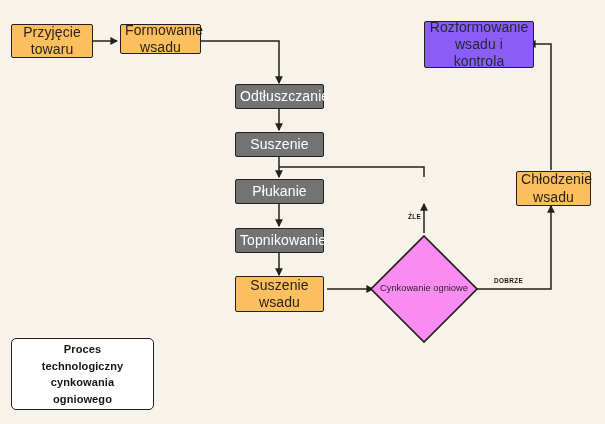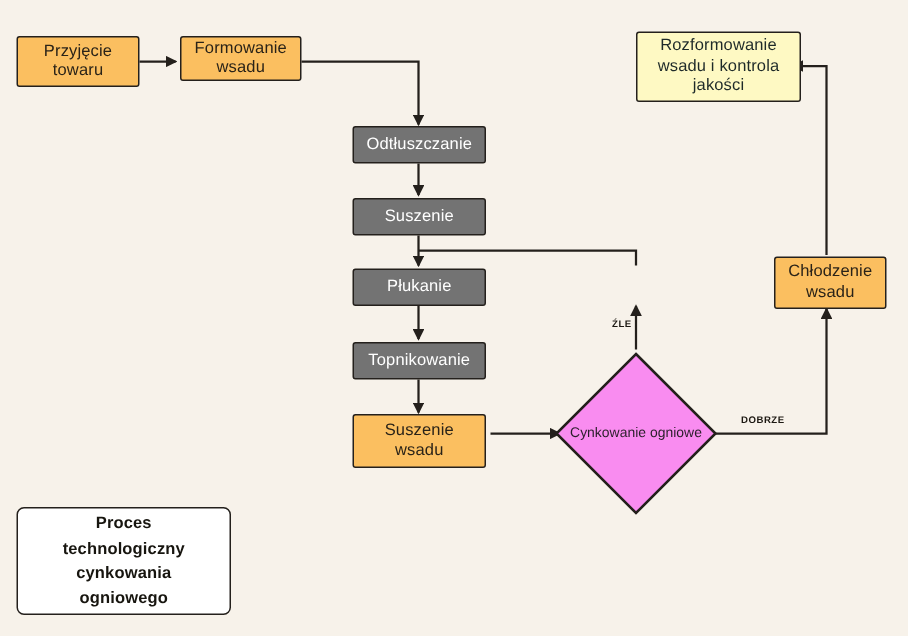--- a/index.html
+++ b/index.html
@@ -31,29 +31,29 @@
   .node {
     position: absolute;
     box-sizing: border-box;
     border: 1.4px solid #24201c;
     border-radius: 2px;
     display: flex;
     align-items: center;
     justify-content: center;
     text-align: center;
     line-height: 1.22;
-    font-size: 11px;
+    font-size: 14px;
     letter-spacing: 0.1px;
     padding: 2px 4px;
     z-index: 2;
   }
   .node span { display: block; width: 100%; }
   .n-orange { background: #fbbf60; color: #2a2318; }
   .n-purple { background: #737373; color: #ffffff; }
-  .n-teal   { background: #fef9c3; color: #1e2a29; }
+  .n-teal   { background: #8b5cf6; color: #1e2a29; }
   .n-title  {
     background: #ffffff;
     color: #17150f;
     font-weight: bold;
     font-size: 11px;
     line-height: 1.5;
     border-radius: 5px;
     border-width: 1.4px;
   }
   .diamond {
@@ -136,21 +136,20 @@
     <span>
       <span>Formowanie</span>
       <span>wsadu</span>
     </span>
   </div>
 
   <div class="node n-teal" style="left:424px; top:21px; width:110px; height:47px;">
     <span>
       <span>Rozformowanie</span>
       <span>wsadu i kontrola</span>
-      <span>jakości</span>
     </span>
   </div>
 
   <div class="node n-purple" style="left:235px; top:84px; width:89px; height:25px;">
     <span>Odtłuszczanie</span>
   </div>
 
   <div class="node n-purple" style="left:235px; top:132px; width:89px; height:25px;">
     <span>Suszenie</span>
   </div>

